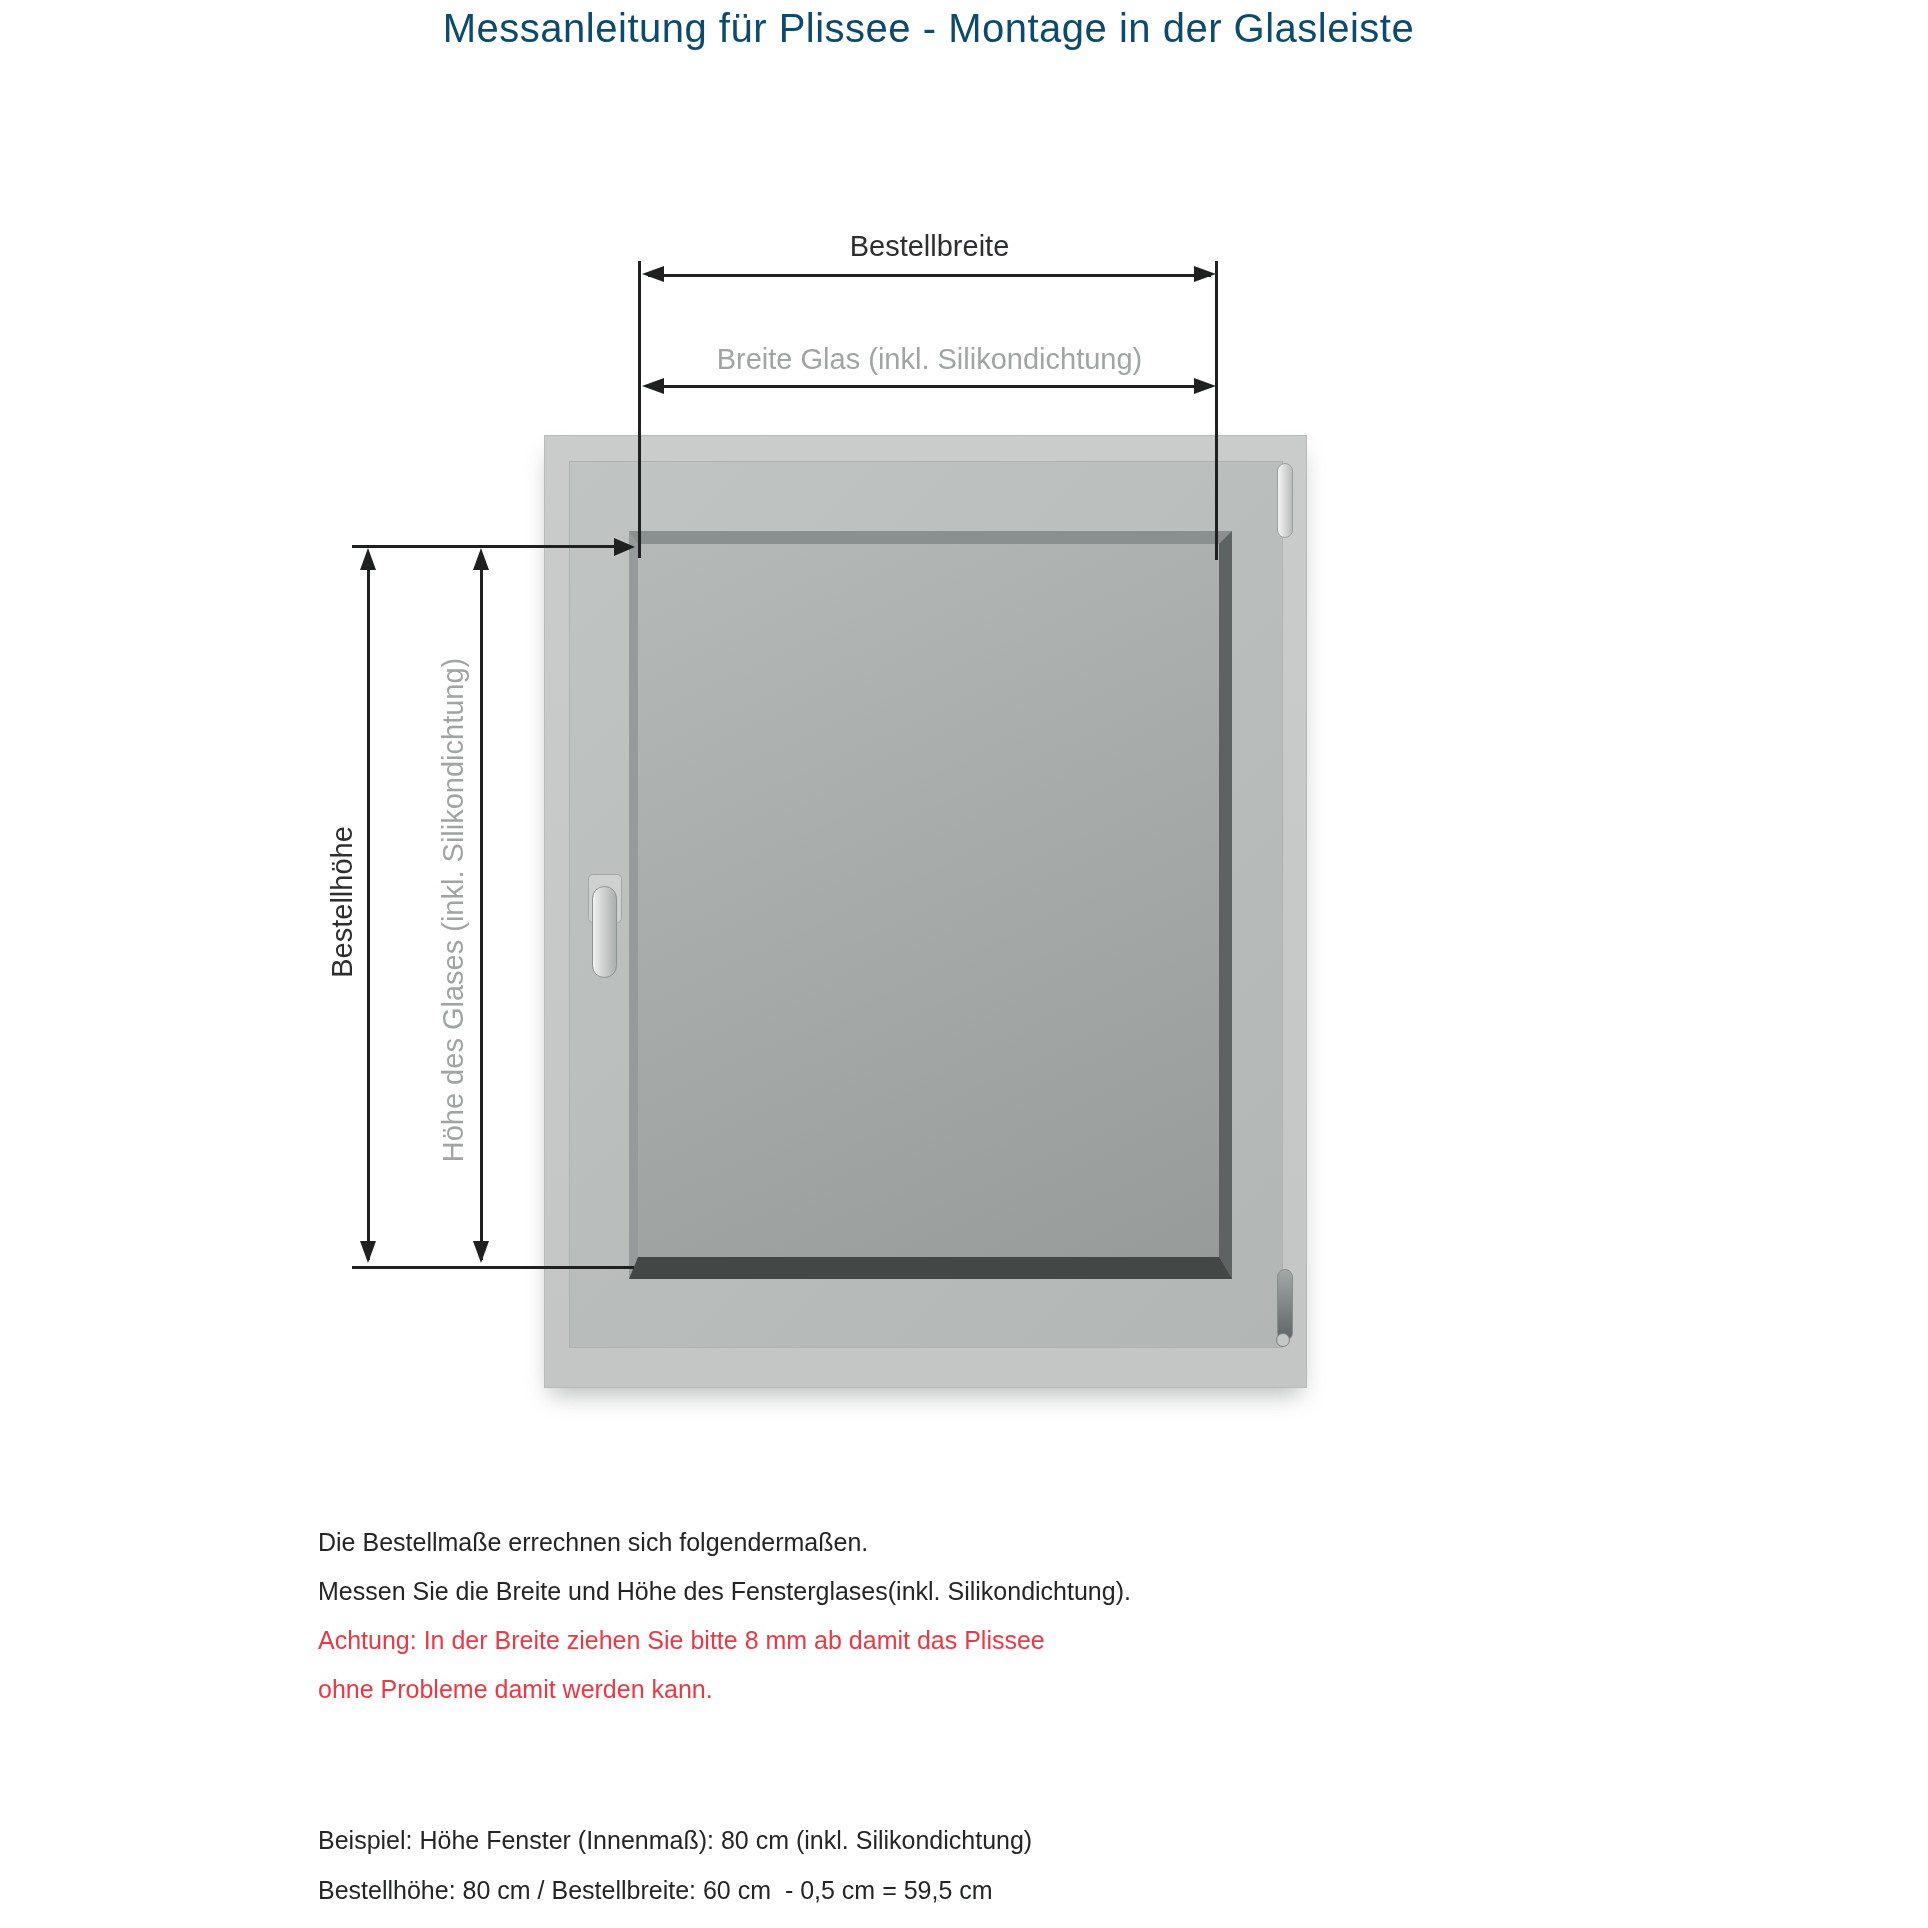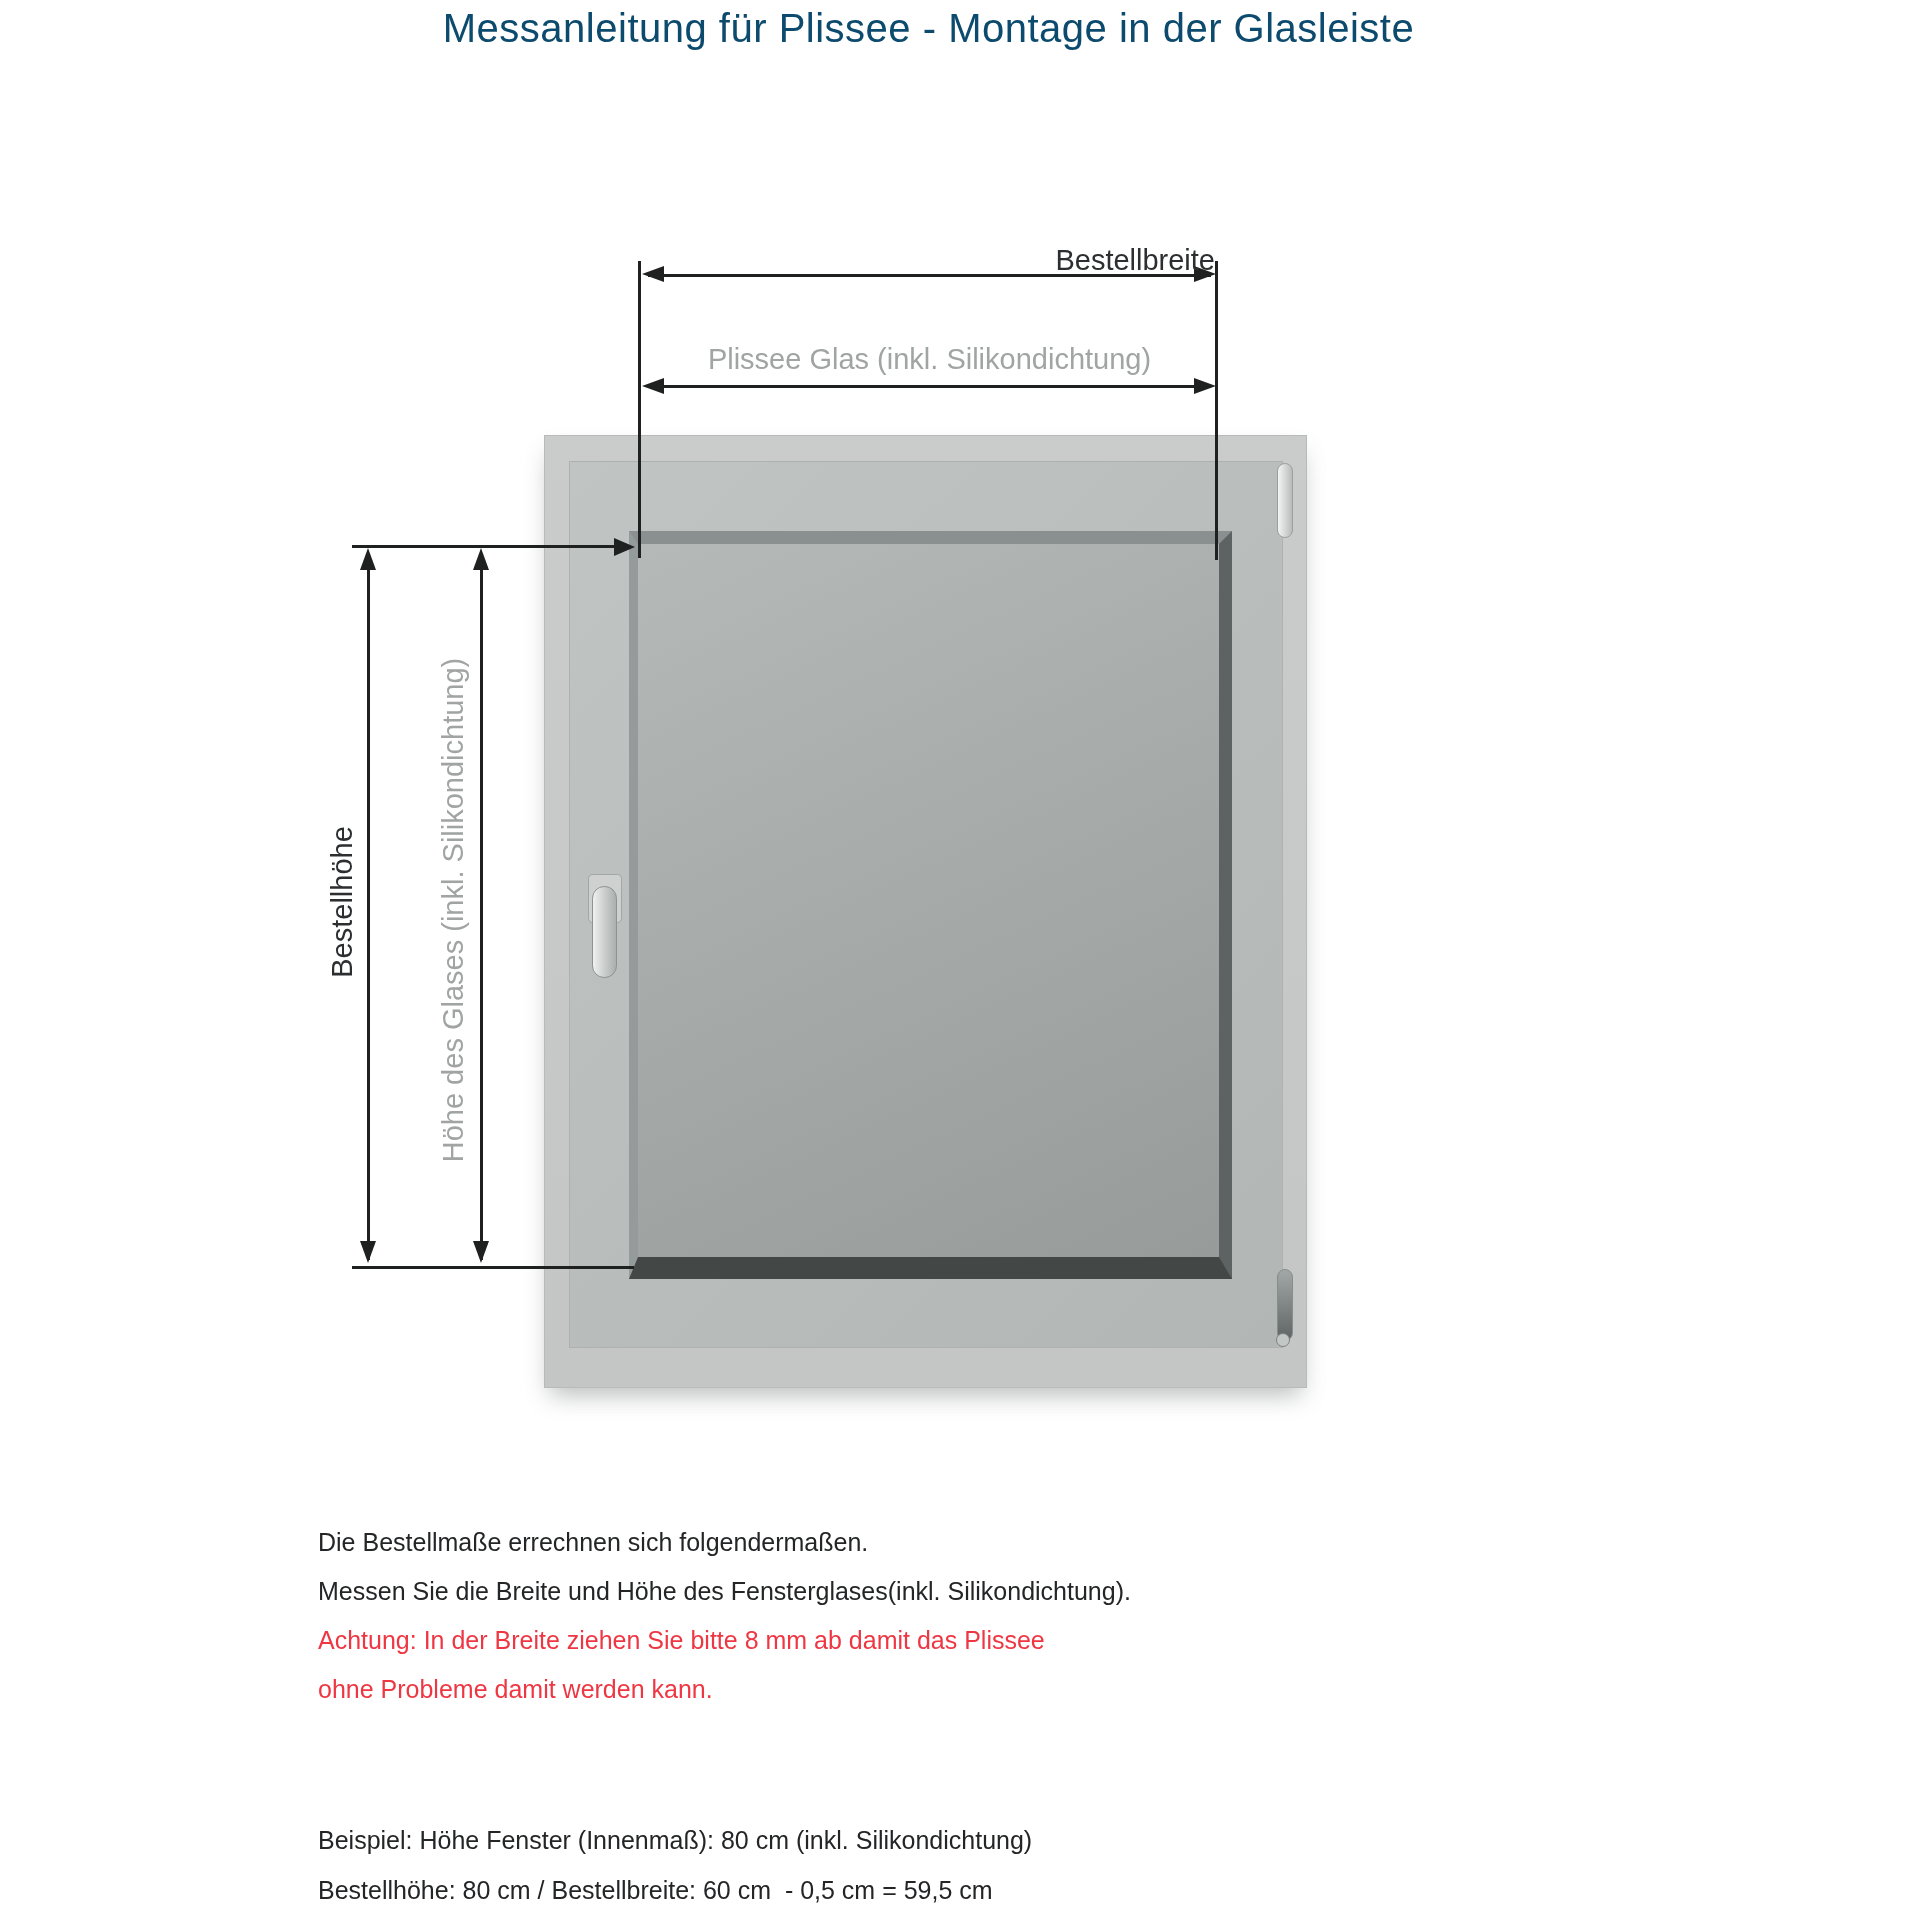--- a/index.html
+++ b/index.html
@@ -73,21 +73,21 @@
   .head-down {border-left:8.5px solid transparent;border-right:8.5px solid transparent;border-top:22.6px solid #1f2020;}
   .h1l{left:642px;top:266px;} .h1r{left:1194px;top:266px;}
   .h2l{left:642px;top:378px;} .h2r{left:1194px;top:378px;}
   .v1t{left:360px;top:548px;} .v1b{left:360px;top:1241px;}
   .v2t{left:473px;top:548px;} .v2b{left:473px;top:1241px;}
   .tick-head{left:614px;top:538px;border-right-width:0;border-top:9.4px solid transparent;border-bottom:9.4px solid transparent;border-left:21px solid #1f2020;}
   
   .lbl{position:absolute;font-size:29px;white-space:nowrap;}
   .lbl-dark{color:#2c2e30;}
   .lbl-gray{color:#a0a4a3;}
-  .lbl-bestellbreite{left:644px;width:571px;text-align:right;top:244px;}
+  .lbl-bestellbreite{left:644px;width:571px;text-align:center;top:230px;}
   .lbl-breiteglas  {left:644px;width:571px;text-align:center;top:343px;}
   .lbl-rot{transform:translate(-50%,-50%) rotate(-90deg);}
   .lbl-bestellhoehe{left:342px;top:902px;}
   .lbl-hoeheglas   {left:453px;top:910px;}
   
   .textblock{position:absolute;left:318px;font-size:25px;line-height:49px;color:#242526;}
   .tb-instructions{top:1518px;}
   .tb-example{top:1772px;line-height:50px;margin-top:43px;}
   .warning{color:#ee3743;}
   .pre{white-space:pre;}
@@ -122,21 +122,21 @@
     <div class="head head-left h1l"></div>
     <div class="head head-right h1r"></div>
   </div>
   <div class="lbl lbl-dark lbl-bestellbreite">Bestellbreite</div>
 
   <div>
     <div class="mline arrow-h-line2"></div>
     <div class="head head-left h2l"></div>
     <div class="head head-right h2r"></div>
   </div>
-  <div class="lbl lbl-gray lbl-breiteglas">Plissee Glas (inkl. Silikondichtung)</div>
+  <div class="lbl lbl-gray lbl-breiteglas">Breite Glas (inkl. Silikondichtung)</div>
 
   <div>
     <div class="mline arrow-v-line1"></div>
     <div class="head head-up v1t"></div>
     <div class="head head-down v1b"></div>
   </div>
   <div class="lbl lbl-dark lbl-rot lbl-bestellhoehe">Bestellhöhe</div>
 
   <div>
     <div class="mline arrow-v-line2"></div>

